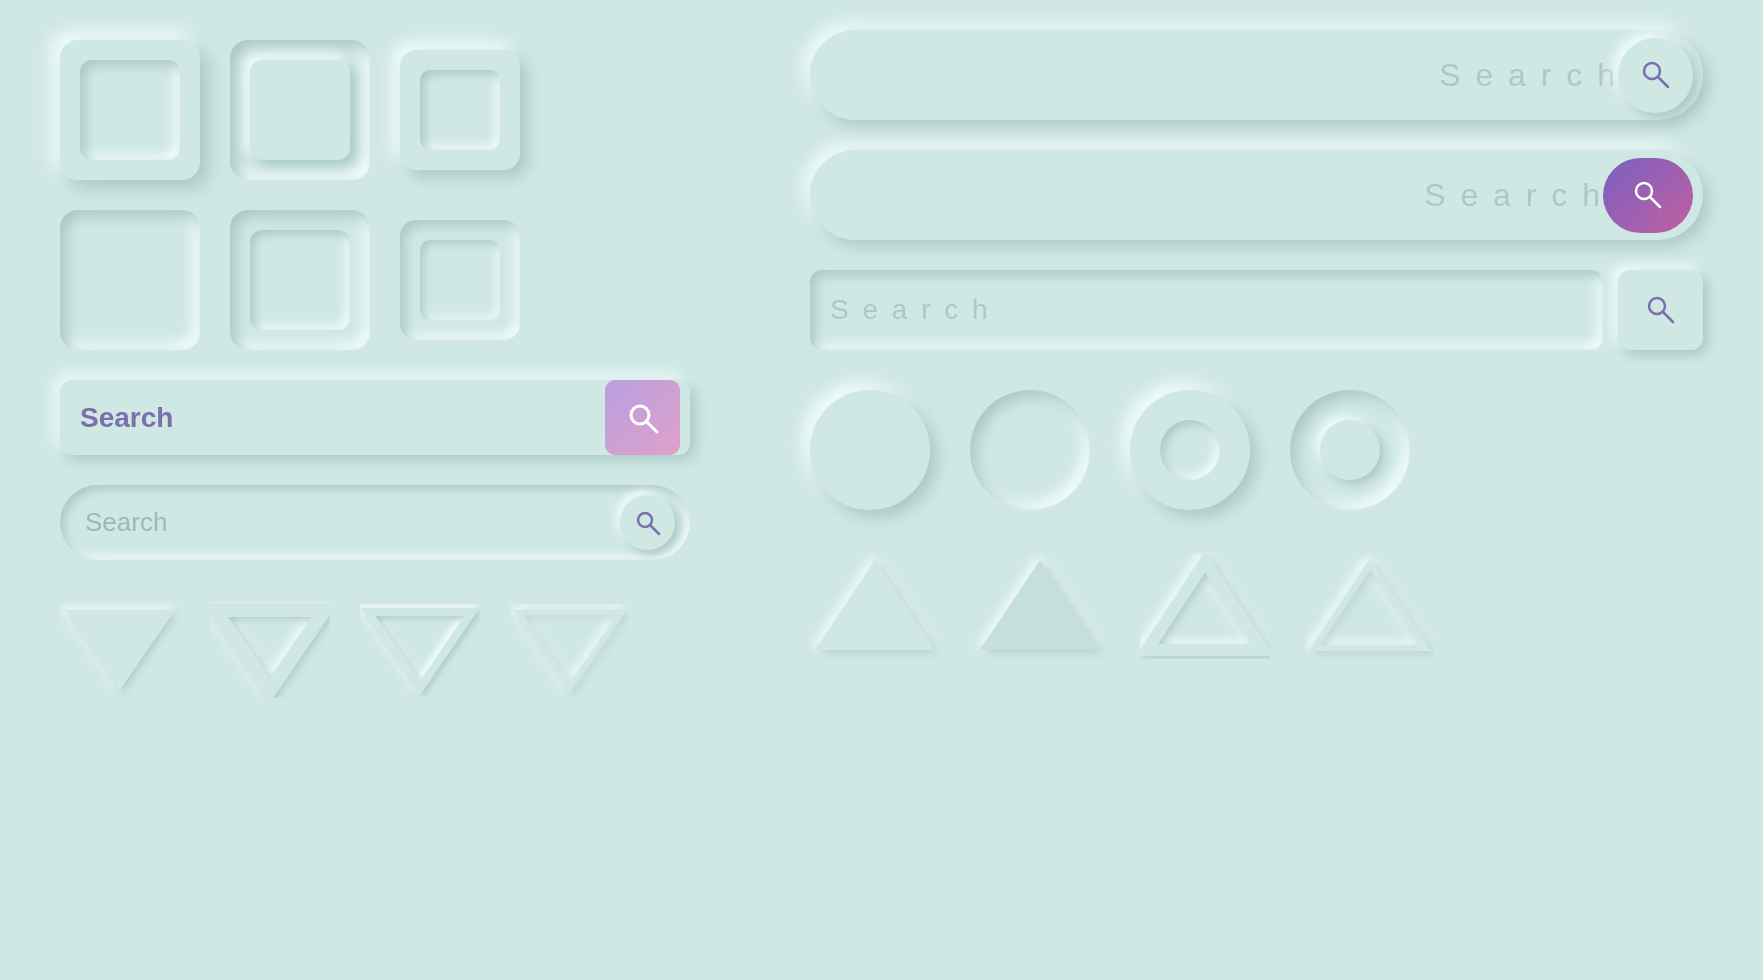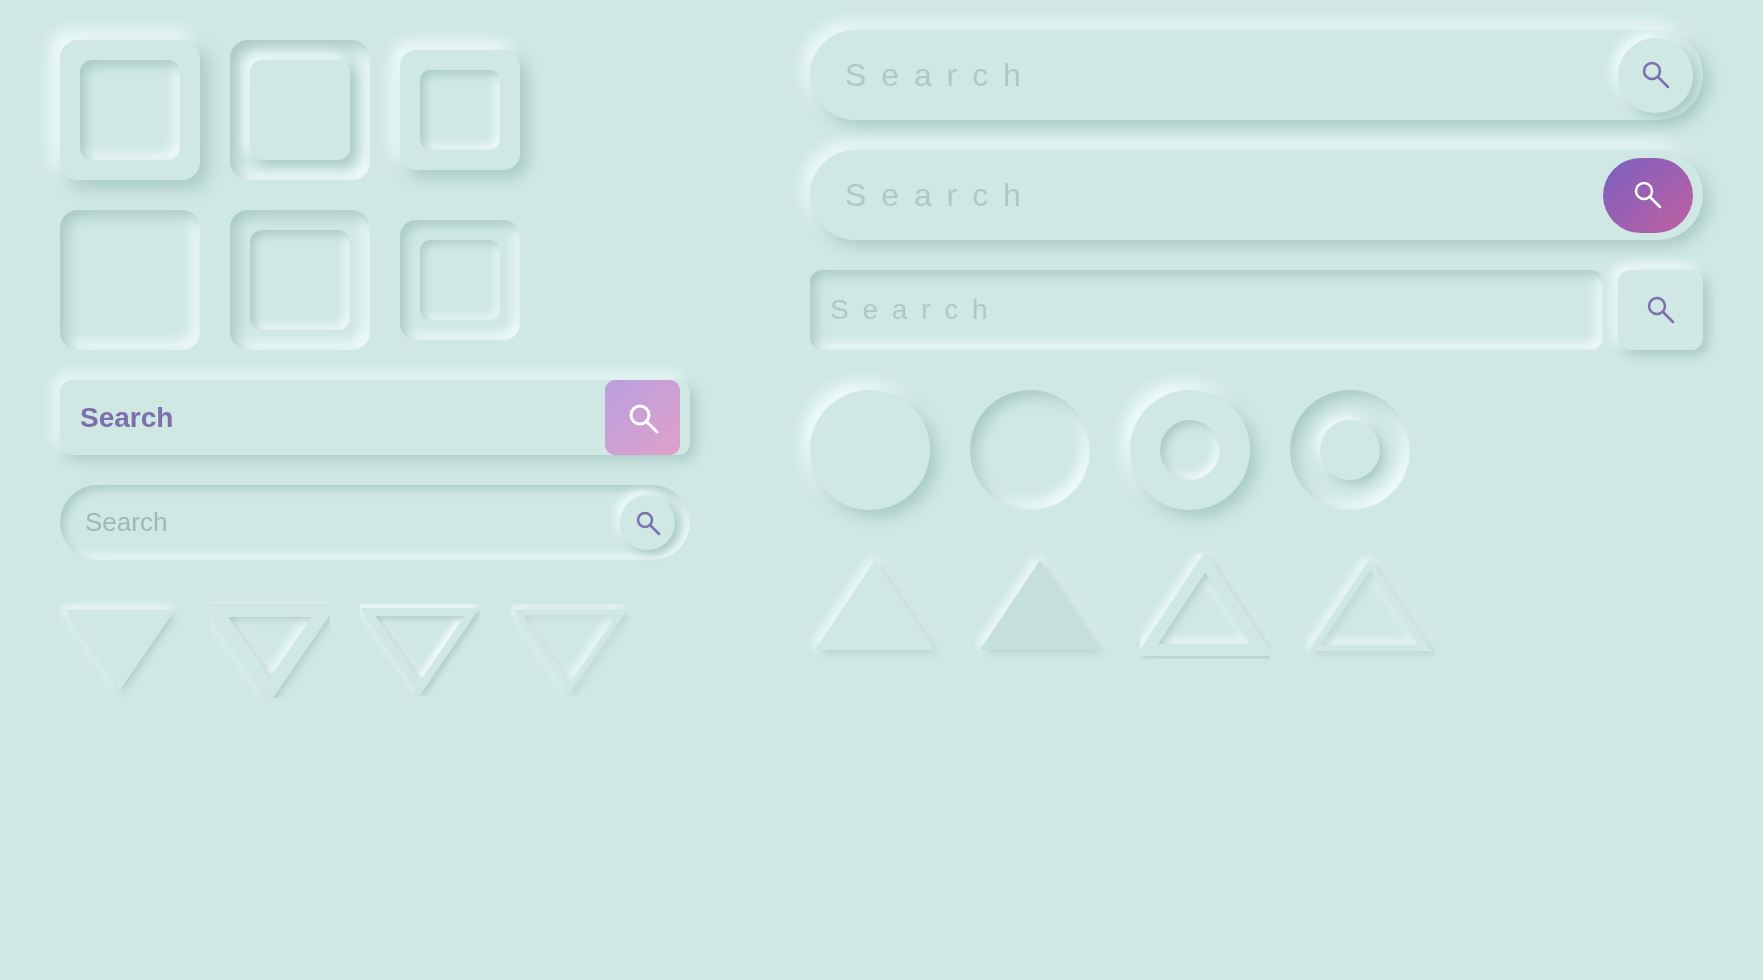--- a/index.html
+++ b/index.html
@@ -32,20 +32,21 @@
       gap: 30px;
     }
 
     
     .right-panel {
       flex: 1;
       padding: 30px 60px;
       display: flex;
       flex-direction: column;
       gap: 30px;
+      text-align: right;
     }
 
     
     .squares-row {
       display: flex;
       gap: 30px;
       align-items: center;
     }
 
     .sq-out {

